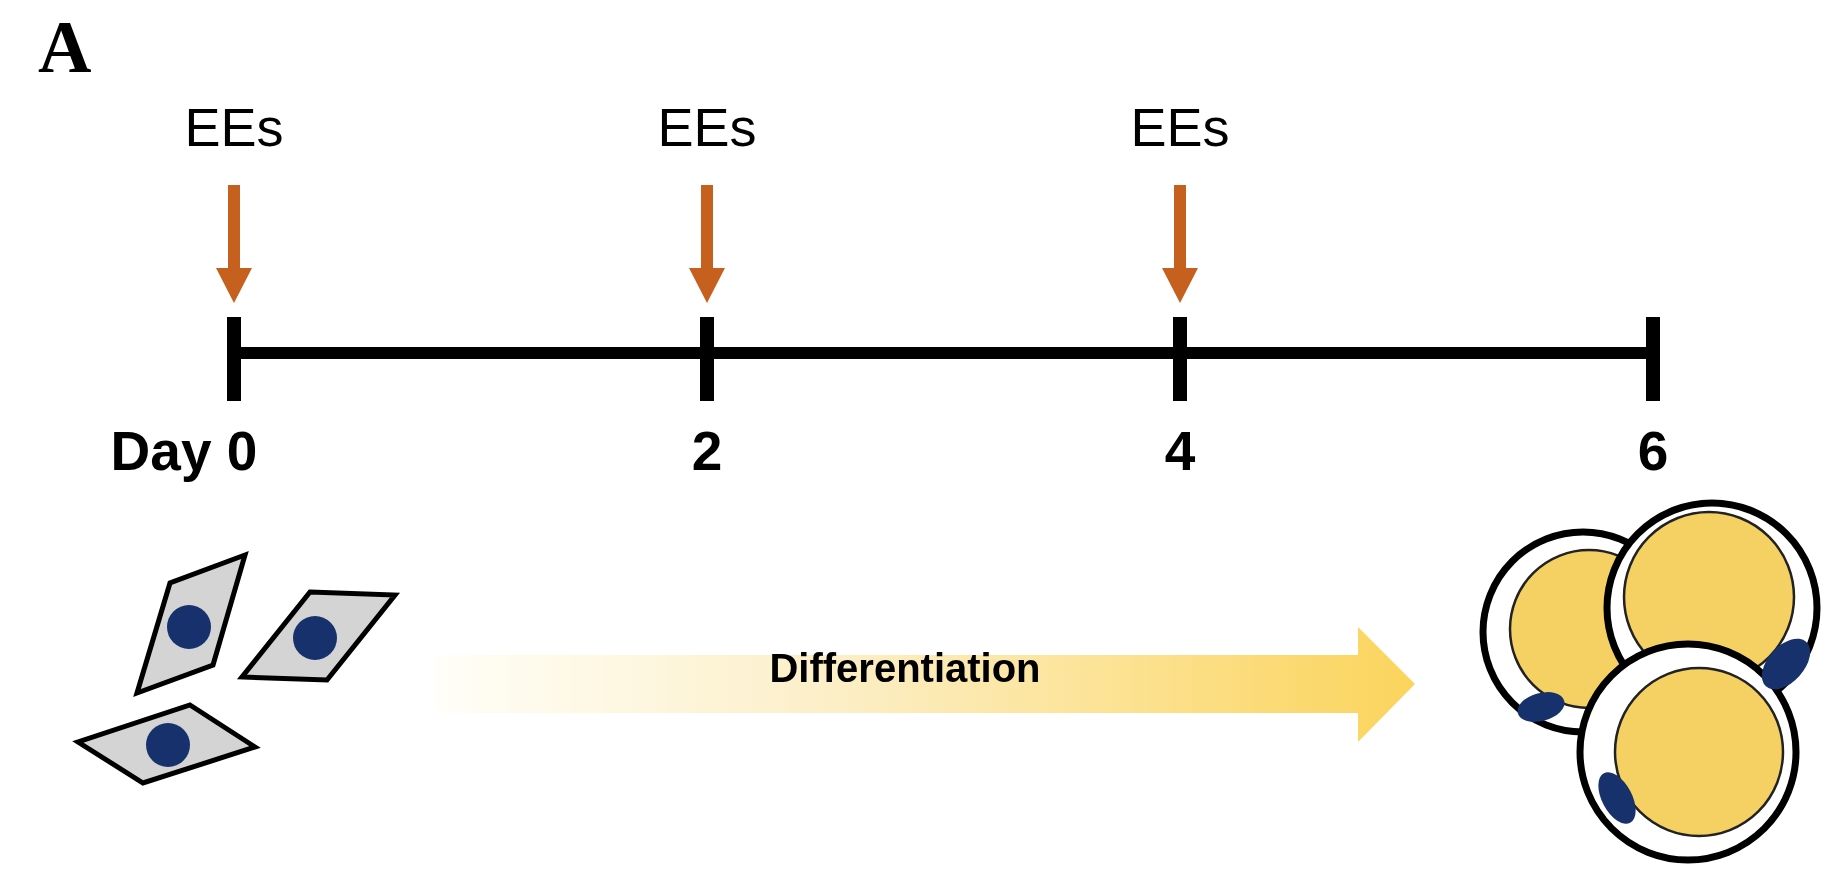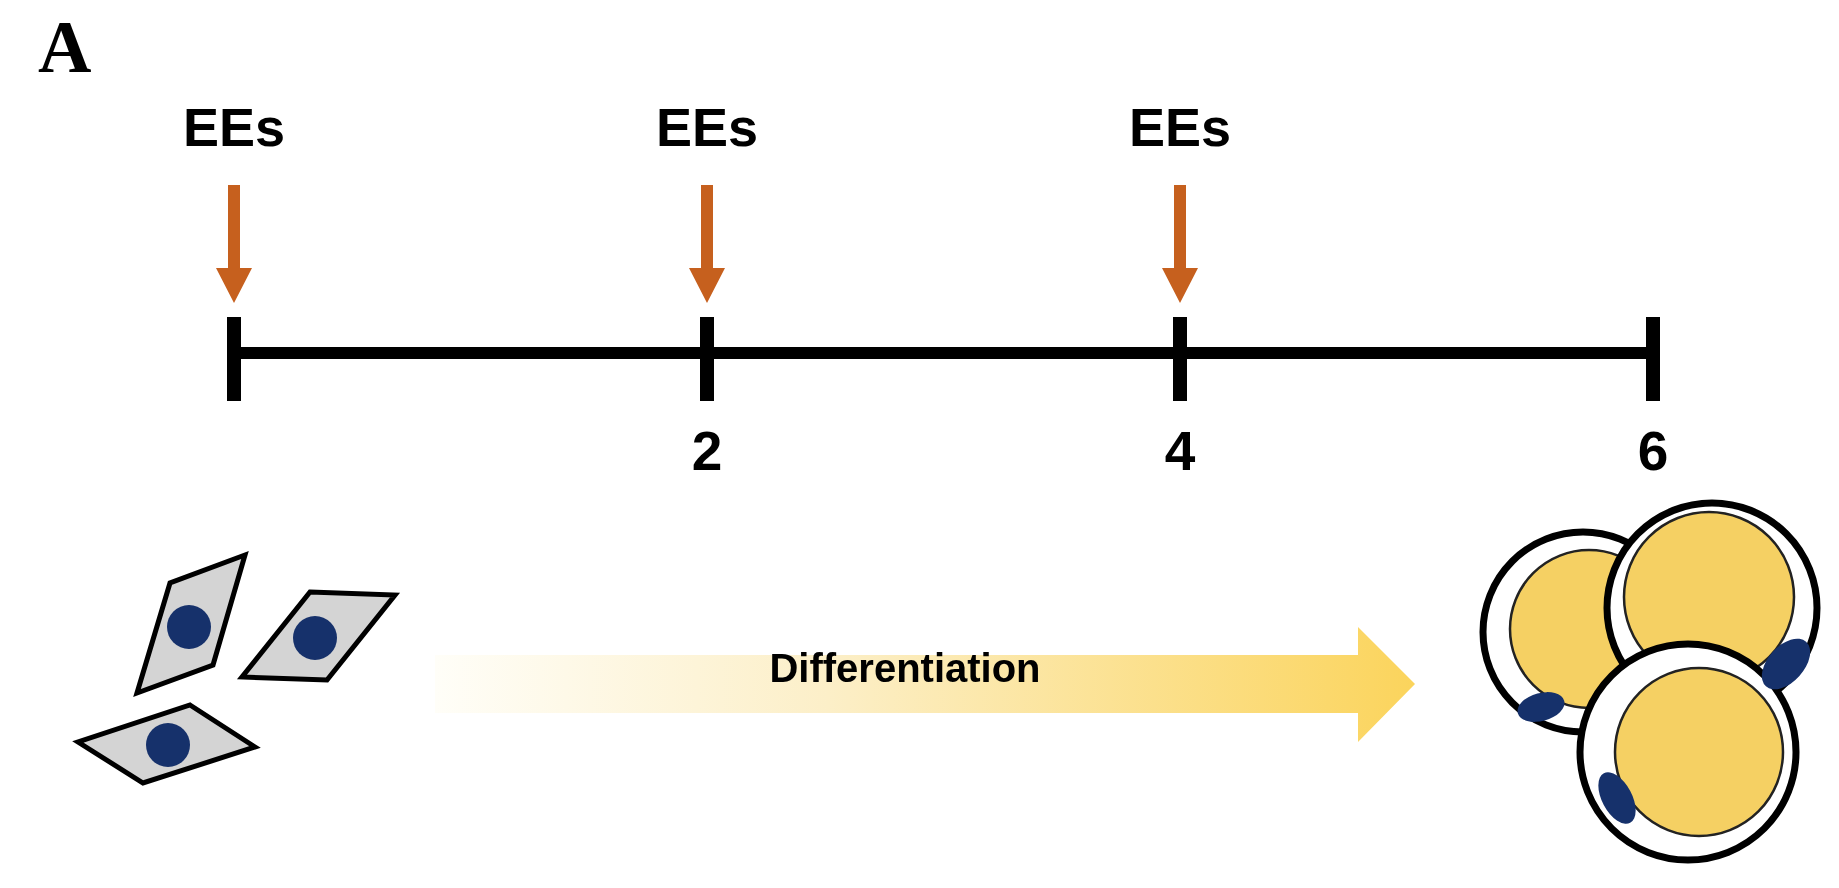--- a/index.html
+++ b/index.html
@@ -12,21 +12,21 @@
   }
   .txt{position:absolute;white-space:nowrap;color:#000;line-height:1;}
   .panel-label{
     left:38px;top:10px;
     font-family:"Liberation Serif",serif;
     font-weight:700;font-size:74px;
   }
   .ee-label{
     top:100px;
     transform:translateX(-50%);
-    font-weight:700;font-size:54px;
+    font-weight:400;font-size:54px;
   }
   .day-label{
     top:424px;
     transform:translateX(-50%);
     font-weight:700;font-size:55px;
   }
   .diff-label{
     top:648px;left:905px;
     transform:translateX(-50%);
     font-weight:700;font-size:40px;
@@ -94,19 +94,20 @@
       <ellipse fill="#16316B" cx="1786" cy="664" rx="30" ry="18" transform="rotate(-48 1786 664)"></ellipse>
     </g>
   </svg>
 
   <div class="txt panel-label">A</div>
 
   <div class="txt ee-label" style="left:234px">EEs</div>
   <div class="txt ee-label" style="left:707px">EEs</div>
   <div class="txt ee-label" style="left:1180px">EEs</div>
 
+  <div class="txt day-label" style="left:184px">Day 0</div>
   <div class="txt day-label" style="left:707px">2</div>
   <div class="txt day-label" style="left:1180px">4</div>
   <div class="txt day-label" style="left:1653px">6</div>
 
   <div class="txt diff-label">Differentiation</div>
 
 </div>
 
 </body></html>

